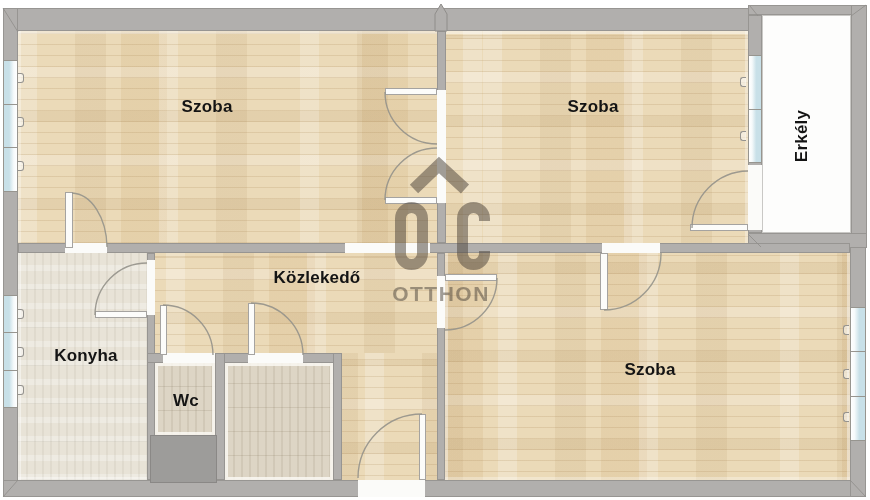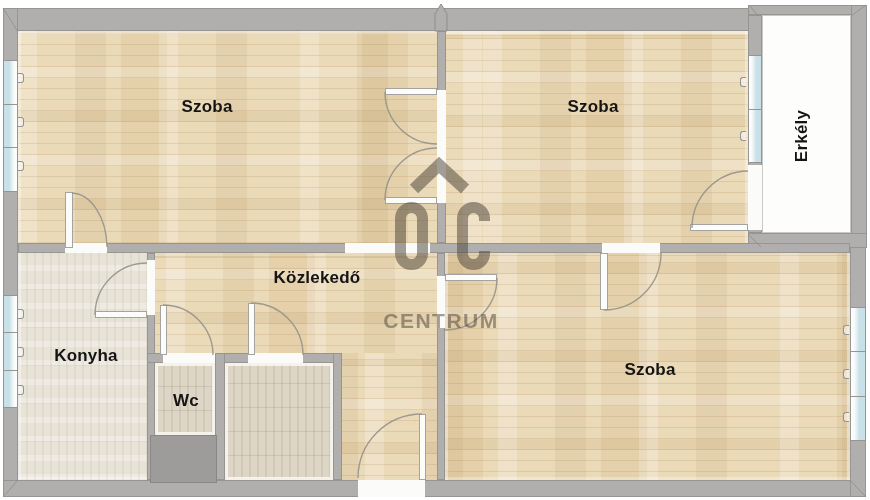--- a/index.html
+++ b/index.html
@@ -174,21 +174,21 @@
     <polygon points="435,14 441,4 447,14 447,31 435,31" fill="#b1afad" stroke="#8f8d8a" stroke-width="1"></polygon>
   </svg>
 
   <svg class="overlay" width="870" height="500" viewBox="0 0 870 500" opacity="0.52" aria-label="OC">
     <g fill="none" stroke="#4f463d">
       <path d="M 414,189 L 439,165 L 465,189" stroke-width="12"></path>
       <rect x="400.5" y="207.5" width="22" height="57" rx="11" ry="11" stroke-width="11"></rect>
       <path d="M 484.5,221 L 484.5,218.5 A 11,11 0 0 0 462.5,218.5 L 462.5,253.5 A 11,11 0 0 0 484.5,253.5 L 484.5,251" stroke-width="11"></path>
     </g>
   </svg>
-  <div class="wmtext" style="top:309px;">CENTRUM</div>
+  <div class="wmtext" style="top:282px;">OTTHON</div>
 
   <div class="label" style="left:207px;top:107px;">Szoba</div>
   <div class="label" style="left:593px;top:107px;">Szoba</div>
   <div class="label" style="left:650px;top:370px;">Szoba</div>
   <div class="label" style="left:86px;top:356px;">Konyha</div>
   <div class="label" style="left:317px;top:278px;">Közlekedő</div>
   <div class="label" style="left:186px;top:401px;">Wc</div>
   <div class="label vert" style="left:802px;top:136px;">Erkély</div>
 
 </div>

